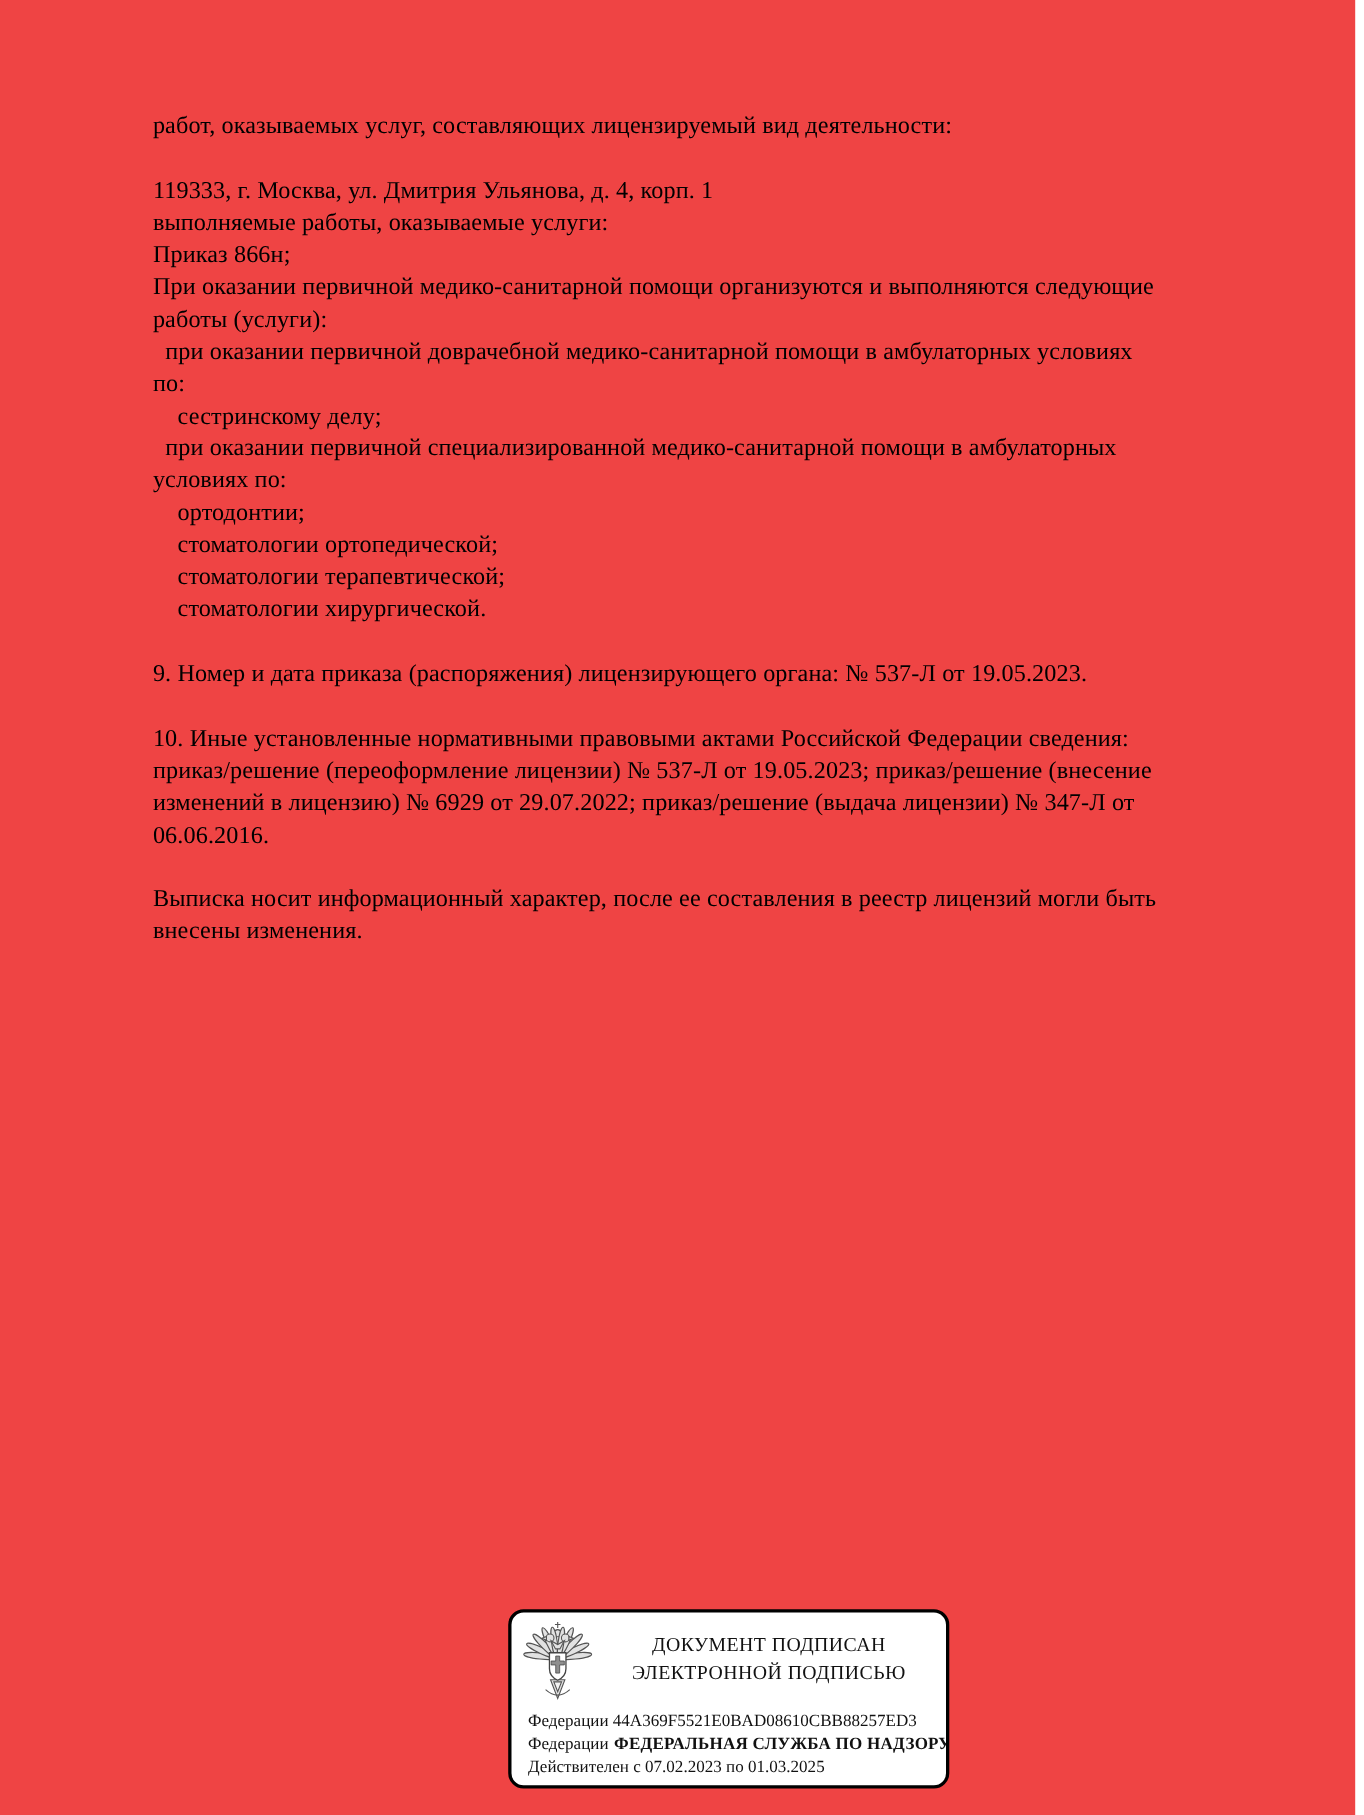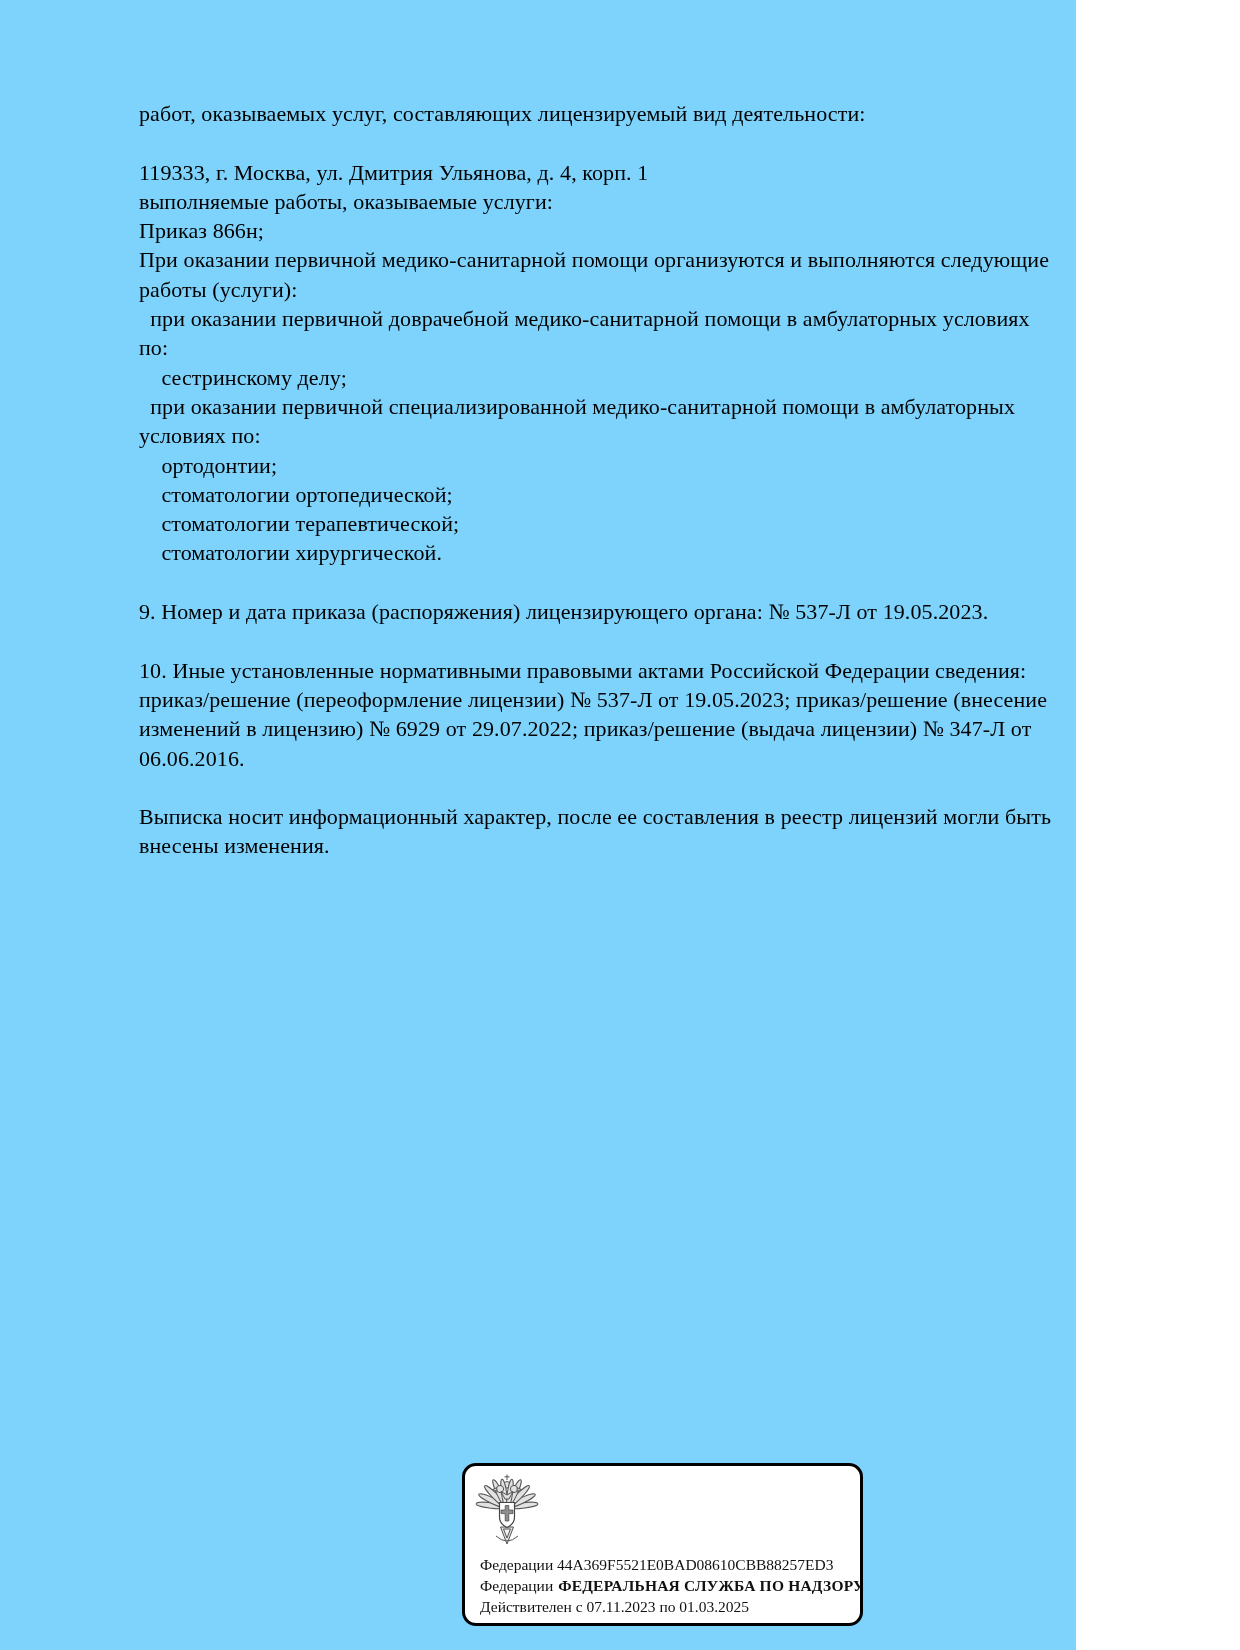--- a/index.html
+++ b/index.html
@@ -1,20 +1,20 @@
 <!DOCTYPE html>
 <html lang="ru"><head>
 <meta charset="utf-8">
 <style>
   html, body { margin: 0; padding: 0; background: #ffffff; }
   .page {
     position: relative;
-    width: 1076px;
+    width: 1232px;
     height: 1650px;
-    background: #7dd3fc;
+    background: #ef4444;
     font-family: "Liberation Serif", "DejaVu Serif", serif;
     color: #000000;
     overflow: hidden;
   }
   
   .doc-body {
     position: absolute;
     left: 139px;
     top: 99px;
     width: 1040px;
@@ -112,23 +112,27 @@
         <path d="M26.5 53 L33 70 L39.5 53 Z"></path>
         <path d="M29.5 55 L33 64 L36.5 55 Z" fill="#f4f4f4"></path>
 
         <path d="M22 62 Q33 72 44 62" fill="none"></path>
       </g>
 
       <path d="M25.5 28.5 L40.5 28.5 L40.5 43 Q40.5 50 33 53.5 Q25.5 50 25.5 43 Z" fill="#ffffff" stroke="#444444" stroke-width="1.2"></path>
       <path d="M31.2 31.5 L34.8 31.5 L34.8 36 L39 36 L39 39.6 L34.8 39.6 L34.8 47 L31.2 47 L31.2 39.6 L27 39.6 L27 36 L31.2 36 Z" fill="#8f8f8f" stroke="#444444" stroke-width="0.7"></path>
     </svg>
 
+    <div class="stamp-title">
+      <div>ДОКУМЕНТ ПОДПИСАН</div>
+      <div>ЭЛЕКТРОННОЙ ПОДПИСЬЮ</div>
+    </div>
 
     <div class="stamp-info">
       <div>Федерации 44A369F5521E0BAD08610CBB88257ED3</div>
       <div>
         <span>Федерации</span><span class="owner-name">ФЕДЕРАЛЬНАЯ СЛУЖБА ПО НАДЗОРУ В С</span>
       </div>
-      <div>Действителен с 07.11.2023 по 01.03.2025</div>
+      <div>Действителен с 07.02.2023 по 01.03.2025</div>
     </div>
 
   </div>
 </div>
 
 </body></html>

